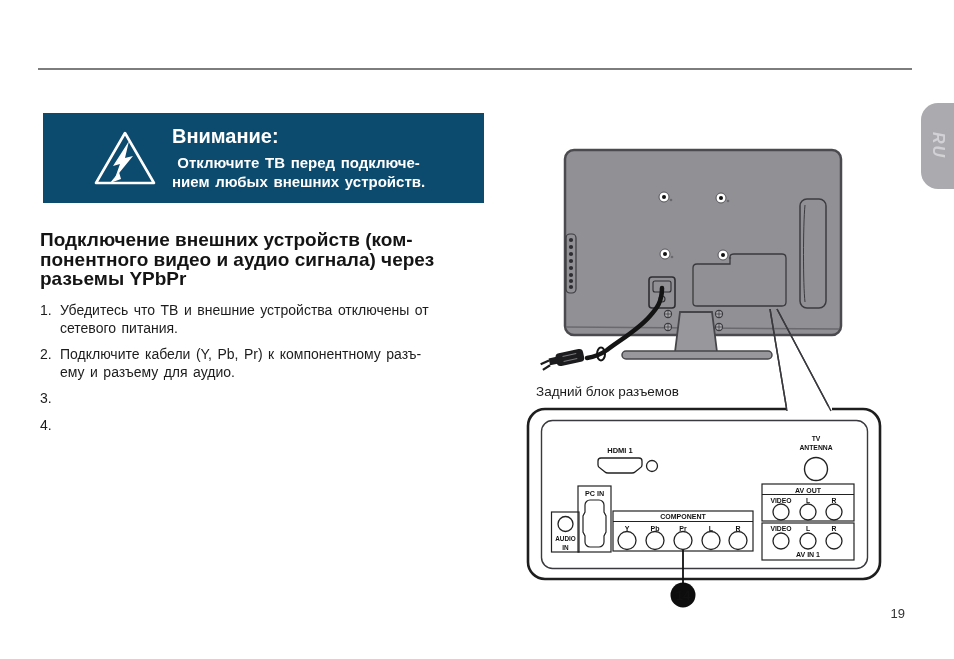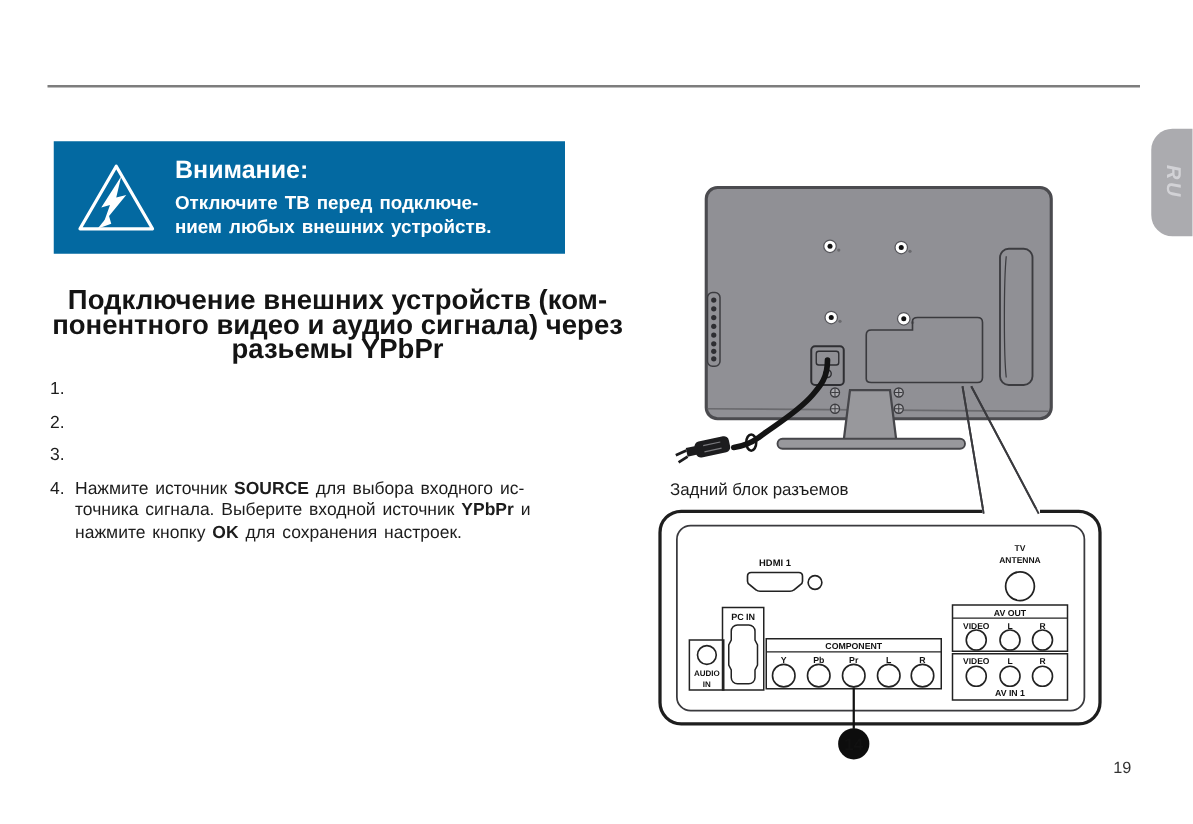--- a/index.html
+++ b/index.html
@@ -15,30 +15,30 @@
   .rule{position:absolute;top:68px;left:38px;width:874px;height:2px;background:#7d7d7d;}
   .lang-tab{
     position:absolute;top:103px;right:0;width:33px;height:86px;background:#ababaf;
     border-radius:17px 0 0 17px;display:flex;align-items:center;justify-content:center;
   }
   .lang-tab span{
     writing-mode:vertical-rl;font-weight:bold;font-style:italic;font-size:16px;
     color:#d2d2d6;letter-spacing:2px;
   }
   .warning{
-    position:absolute;left:43px;top:113px;width:409px;height:90px;background:#0369a1;
-    display:flex;align-items:center;
+    position:absolute;left:43px;top:113px;width:409px;height:90px;background:#0c4a6e;
+    display:flex;align-items:center;padding-left:32px;
   }
   .warn-icon{margin-left:17px;flex:0 0 auto;}
   .warn-text{margin-left:14px;}
   .warn-title{color:#fff;font-weight:bold;font-size:20px;margin-bottom:5px;}
-  .warn-body{color:#fff;font-weight:bold;font-size:15px;line-height:19px;white-space:pre-line;word-spacing:1.5px;}
+  .warn-body{color:#fff;font-weight:bold;font-size:15px;line-height:19px;white-space:pre-line;word-spacing:1.5px;text-align:center;}
   .sec-heading{
     position:absolute;left:40px;top:230px;margin:0;width:460px;
-    font-size:22px;line-height:19.5px;font-weight:bold;color:#141414;white-space:pre-line;text-align:center;
+    font-size:19px;line-height:19.5px;font-weight:bold;color:#141414;white-space:pre-line;
   }
   .steps{
     position:absolute;left:40px;top:302px;width:460px;margin:0;padding:0;list-style:none;
   }
   .step{display:flex;margin-bottom:9px;font-size:14px;line-height:17.5px;}
   .step .num{flex:0 0 20px;}
   .step .txt{white-space:pre-line;word-spacing:1.6px;}
   .b{font-weight:bold;}
   .diagram-caption{position:absolute;left:536px;top:384px;font-size:13.5px;color:#1c1c1c;}
   .diagram{position:absolute;left:520px;top:120px;width:400px;height:495px;}
@@ -70,32 +70,33 @@
     </div>
   </div>
 
   <h2 class="sec-heading">Подключение внешних устройств (ком-
 понентного видео и аудио сигнала) через
 разьемы YPbPr</h2>
 
   <ol class="steps">
     <li class="step">
       <span class="num">1.</span>
+      <span class="txt">Убедитесь что ТВ и внешние устройства отключены от
+сетевого питания.</span>
     </li>
     <li class="step">
       <span class="num">2.</span>
+      <span class="txt">Подключите кабели (Y, Pb, Pr) к компонентному разъ-
+ему и разъему для аудио.</span>
     </li>
     <li class="step">
       <span class="num">3.</span>
     </li>
     <li class="step">
       <span class="num">4.</span>
-      <span class="txt"><span>Нажмите источник </span><span class="b">SOURCE</span><span> для выбора входного ис-
-точника сигнала. Выберите входной источник </span><span class="b">YPbPr</span><span> и
-нажмите кнопку </span><span class="b">OK</span><span> для сохранения настроек.</span></span>
     </li>
   </ol>
 
   <div class="diagram-caption">Задний блок разъемов</div>
 
   <svg class="diagram" viewBox="520 120 400 495">
 
     <g>
       <rect x="565" y="150" width="276" height="185" rx="9" fill="#909095" stroke="#4b4b4f" stroke-width="2.5"></rect>
       <path d="M566,327 L839,329" stroke="#6a6a6e" stroke-width="1.4" fill="none"></path>

